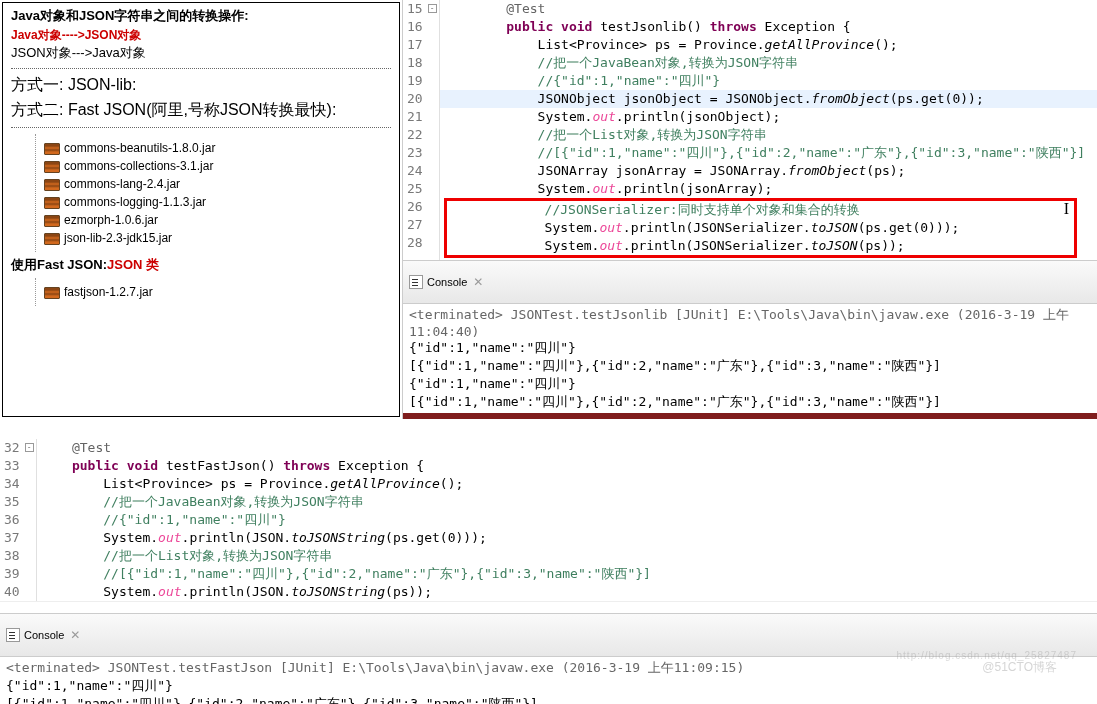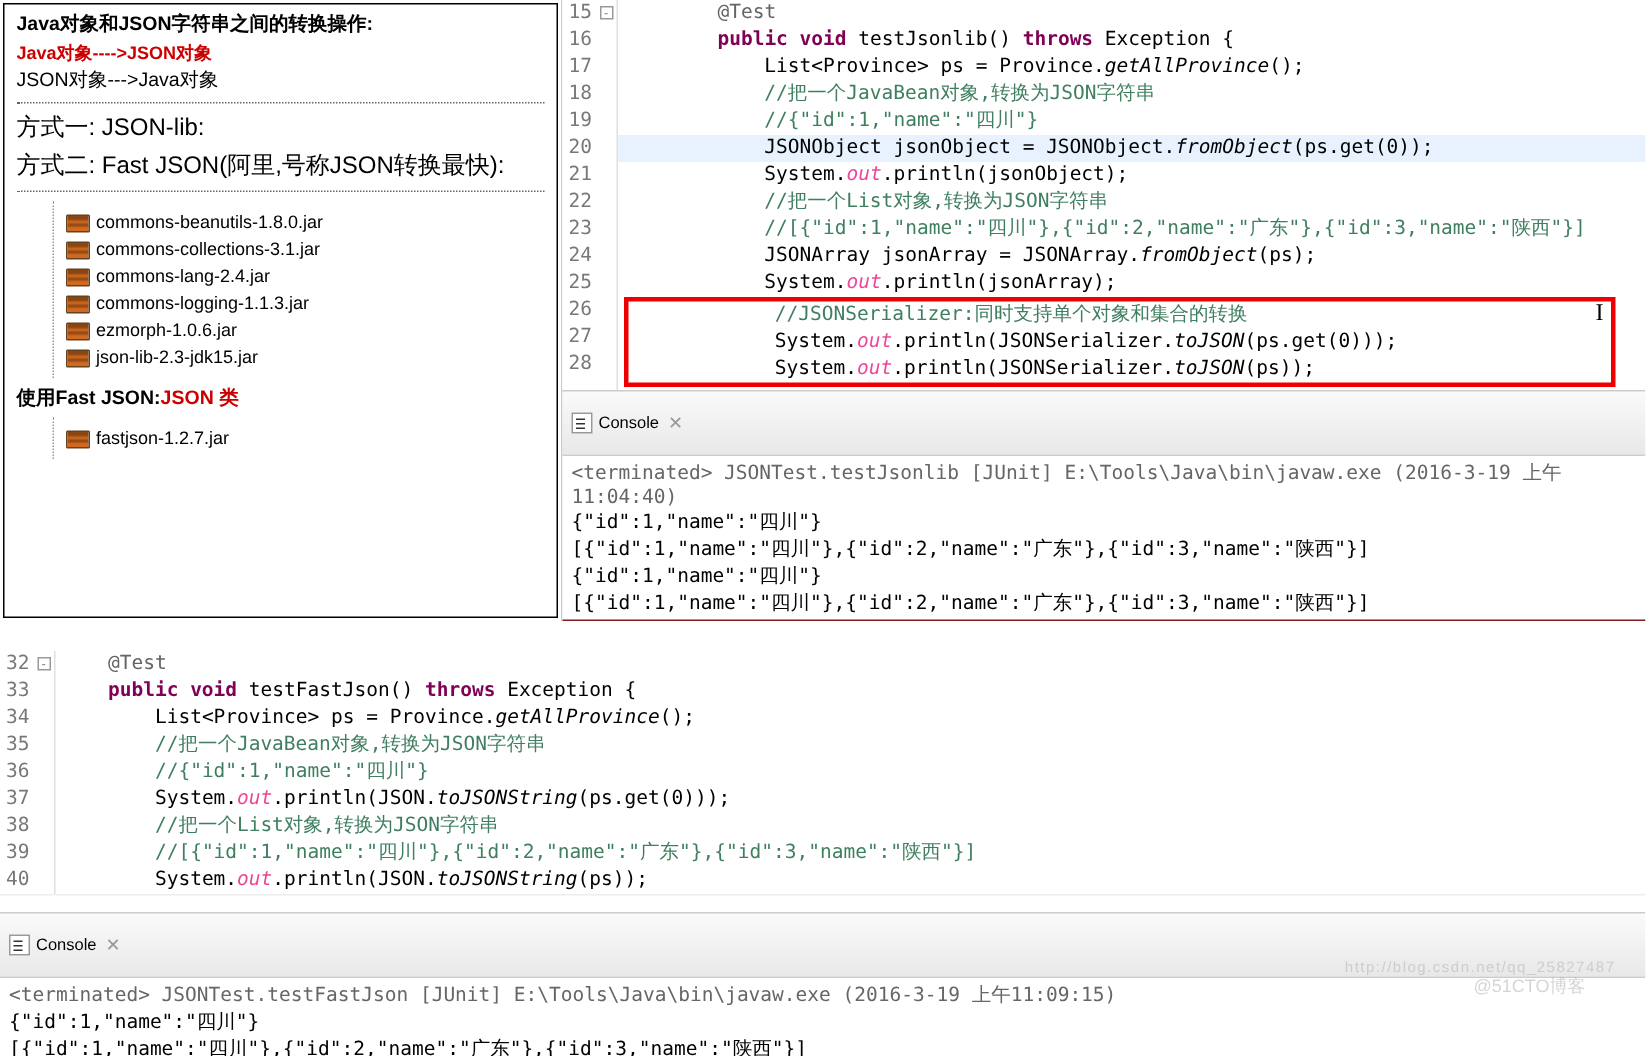--- a/index.html
+++ b/index.html
@@ -1,20 +1,20 @@
 <!DOCTYPE html>
 <html><head>
   <meta charset="utf-8">
   <style>
     * { box-sizing: border-box; margin: 0; padding: 0; }
     body { font-family: "SimSun", Arial, sans-serif; font-size: 12px; background: #fff; width: 1097px; }
     
     .top-section { display: flex; }
     
-    .left-panel { border: 1px solid #000; width: 370px; padding: 4px 8px 8px; margin: 2px; }
+    .left-panel { border: 1px solid #000; width: 398px; padding: 4px 8px 8px; margin: 2px; }
     .left-panel .title { font-weight: bold; font-size: 13px; margin-bottom: 2px; }
     .left-panel .highlight { color: #c00; font-weight: bold; }
     .left-panel .subtitle { font-size: 13px; margin-bottom: 4px; }
     .left-panel .divider { border: none; border-top: 1px dotted #666; margin: 6px 0; }
     .left-panel .method { font-size: 16px; margin: 4px 0; }
     .left-panel .section-title { font-weight: bold; font-size: 13px; margin: 4px 0; }
     .left-panel .section-title .red { color: #c00; }
     
     .jar-list { margin-left: 24px; border-left: 1px dotted #999; padding: 4px 0; }
     .jar-item { display: flex; align-items: center; margin: 2px 0 2px 8px; }
@@ -37,21 +37,21 @@
     .mth { font-style: italic; }
     
     .red-box { border: 3px solid #e00; margin: 0 20px 2px 4px; padding: 0; }
     
     .console-header { background: linear-gradient(#fafafa, #e8e8e8); border-top: 1px solid #ccc; border-bottom: 1px solid #ccc; padding: 14px 6px; display: flex; align-items: center; }
     .console-icon { width: 14px; height: 14px; margin-right: 4px; background: #fff; border: 1px solid #999; position: relative; }
     .console-icon::after { content: ''; position: absolute; width: 6px; height: 1px; background: #333; top: 3px; left: 2px; box-shadow: 0 3px 0 #333, 0 6px 0 #333; }
     .console-title { font-size: 11px; }
     .console-close { margin-left: 6px; color: #999; cursor: pointer; }
     
-    .console-body { background: #fff; font-family: Consolas, monospace; font-size: 13px; padding: 2px 6px; border-bottom: 1px solid #7f1d1d; }
+    .console-body { background: #fff; font-family: Consolas, monospace; font-size: 13px; padding: 2px 6px; border-bottom: 6px solid #7f1d1d; }
     .console-status { color: #666; }
     
     .bottom-section { margin-top: 20px; }
     
     .watermark { position: absolute; right: 20px; bottom: 60px; color: rgba(150,150,150,0.35); font-size: 10px; font-family: Arial; letter-spacing: 1px; }
     .watermark2 { position: absolute; right: 40px; bottom: 45px; color: rgba(150,150,150,0.4); font-size: 12px; }
     
     .cursor-I { position: absolute; right: 28px; top: 200px; font-family: serif; font-size: 16px; color: #000; }
     
     .container { position: relative; }

